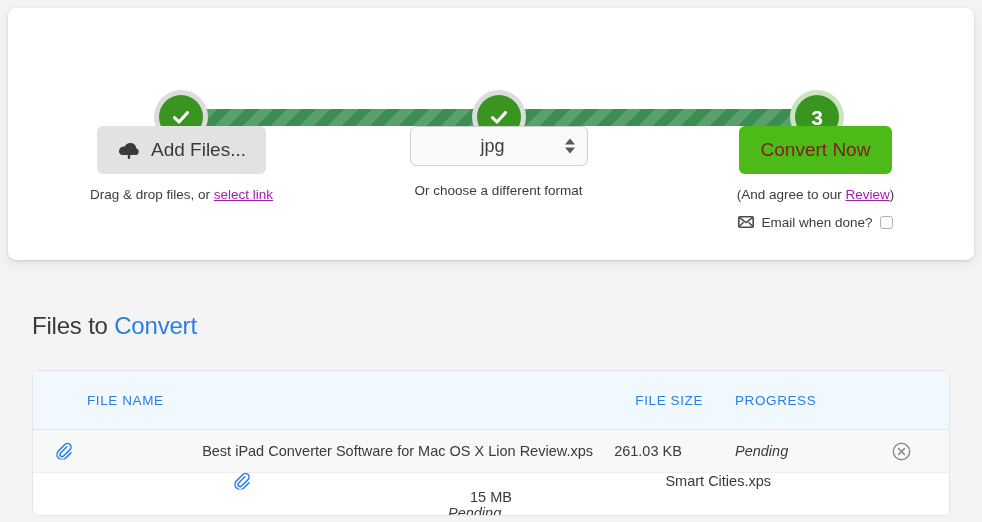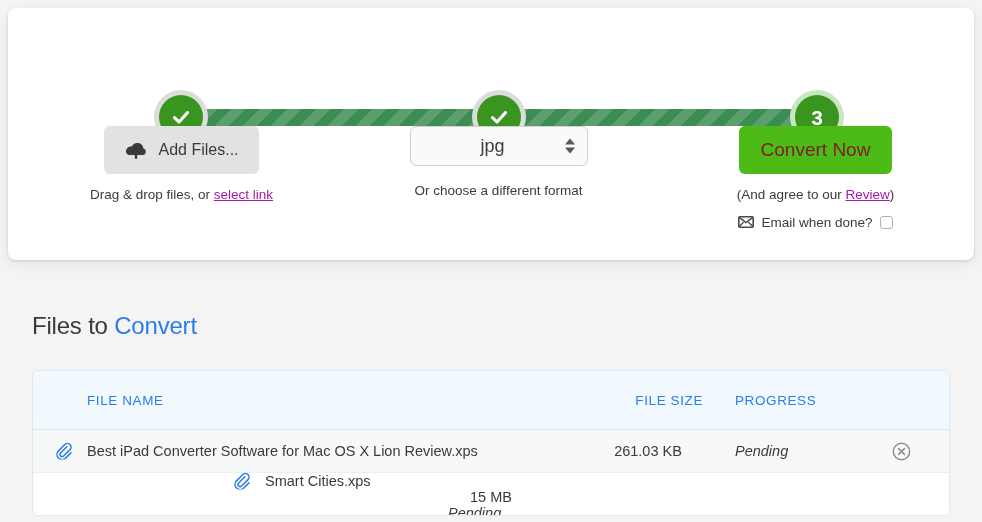--- a/index.html
+++ b/index.html
@@ -103,21 +103,21 @@
     display: inline-flex;
     align-items: center;
     justify-content: center;
     gap: 10px;
     background: #e2e2e2;
     border: none;
     border-radius: 6px;
     padding: 0 20px;
     height: 48px;
     font-family: "Liberation Sans", sans-serif;
-    font-size: 16px;
+    font-size: 19px;
     color: #3a3a3a;
     cursor: pointer;
   }
   .cloud-icon { display: block; }
 
   .sub-text {
     margin-top: 12px;
     font-size: 13.5px;
     color: #3c3c3c;
     line-height: 1.3;
@@ -251,21 +251,21 @@
 
   .c-name { width: 560px; padding-left: 54px; box-sizing: border-box; text-align: left; }
   .c-size { width: 110px; text-align: center; }
   .c-prog { width: 150px; padding-left: 32px; box-sizing: border-box; text-align: left; font-style: italic; }
   .c-act  { width: 96px; display: flex; align-items: center; justify-content: center; }
 
   .head-name { padding-left: 54px; }
   .head-size { width: 110px; text-align: right; }
   .head-prog { width: 150px; padding-left: 32px; box-sizing: border-box; }
 
-  .name-cell { display: flex; align-items: center; gap: 0; position: relative; }
+  .name-cell { display: flex; align-items: center; gap: 0; position: relative; justify-content: flex-end; }
   .clip-icon { position: absolute; left: -32px; top: 50%; transform: translateY(-50%); display: block; }
   .remove-btn { cursor: pointer; display: block; }
 </style>
 </head>
 <body>
 
 <div class="converter-card">
 
   <div class="stepper">
     <div class="step-track"></div>

